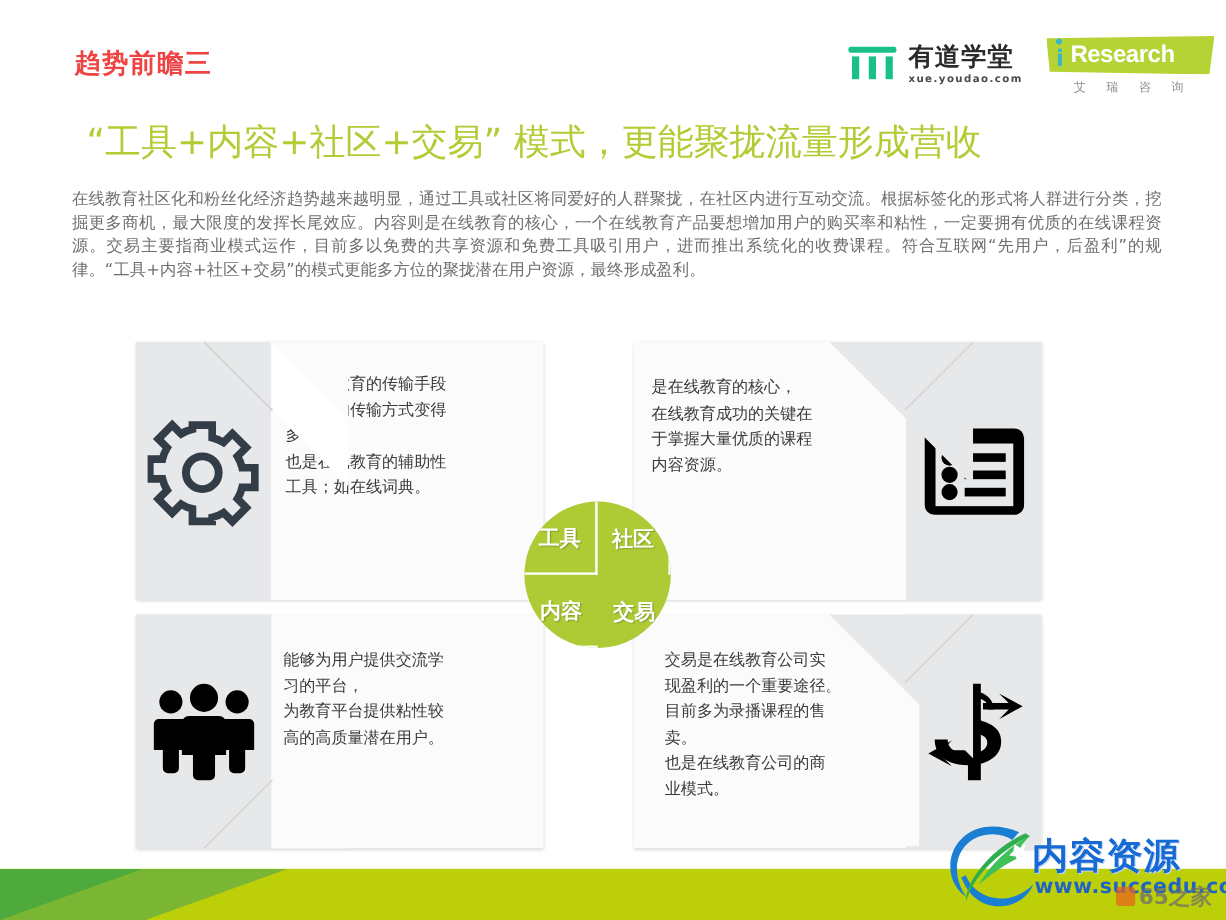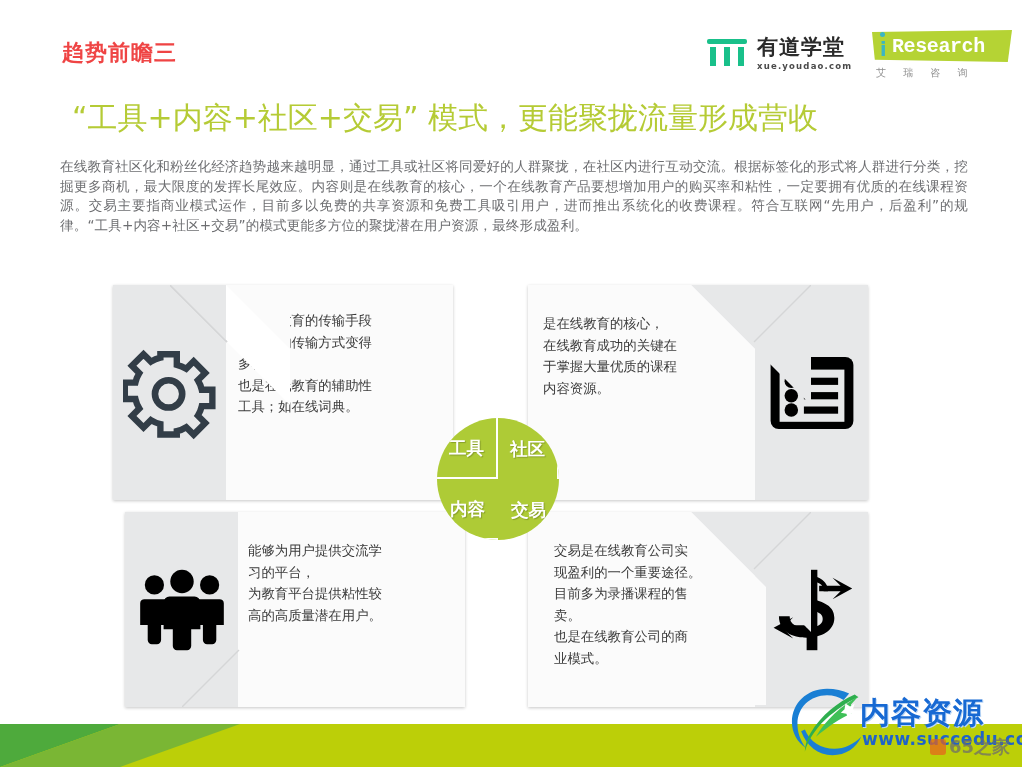--- a/index.html
+++ b/index.html
@@ -52,26 +52,26 @@
     position:absolute; left:8px; top:2px;
     width:5px; height:5px; border-radius:50%; background:#3bb6c3;
   }
   .ir-i{
     position:absolute; left:8px; top:10px;
     font-size:19px; color:#3bb6c3; font-weight:bold; line-height:1;
   }
   .ir-word{
     margin-left:20px; font-size:20px; color:#ffffff;
     font-weight:bold; letter-spacing:-0.4px;
-    font-family:Liberation Mono, monospace;
+    font-family:Liberation Sans, sans-serif;
     text-align:right;
   }
   .ir-cn{
     margin-top:4px; font-size:10px; color:#8d8d8d;
-    letter-spacing:7px; padding-left:4px;
+    letter-spacing:7px; text-align:center; padding-left:4px;
   }
 
   
   .intro{
     position:absolute; left:60px; top:157px; width:908px;
     font-size:13.6px; line-height:19.6px; color:#6d6e71;
     text-align:justify; letter-spacing:0.1px;
   }
 
   .icon-pane{
@@ -240,21 +240,21 @@
 在线教育成功的关键在
 于掌握大量优质的课程
 内容资源。</div>
   <svg style="position:absolute; left:163px; top:0; width:120px; height:120px; pointer-events:none;" viewBox="0 0 120 120">
     <polygon points="0,0 120,0 120,120 64,64" fill="#e7e8e9"></polygon>
     <polygon points="0,0 64,64 0,64" fill="#fbfbfb"></polygon>
     <polyline points="120,0 63,57" fill="none" stroke="#d5d6d7" stroke-width="1.4"></polyline>
   </svg>
 </div>
 
-<div class="shadow-wrap" style="left:113px; top:512px; width:340px; height:195px;margin-left:12px;">
+<div class="shadow-wrap" style="left:113px; top:512px; width:340px; height:195px;">
   <div class="icon-pane" style="left:0; top:0; width:113px; height:195px;">
     <svg class="ico" width="92" height="82" viewBox="0 0 110 96">
 
       <circle cx="22" cy="18" r="11.5" fill="#000000"></circle>
       <path d="M10 35 h24 a5 5 0 0 1 5 5 v26 h-9 v18 a5 5 0 0 1 -5 5 h-6
                a5 5 0 0 1 -5 -5 V66 H5 V40 a5 5 0 0 1 5 -5 Z" fill="#000000"></path>
 
       <circle cx="88" cy="18" r="11.5" fill="#000000"></circle>
       <path d="M76 35 h24 a5 5 0 0 1 5 5 v26 h-9 v18 a5 5 0 0 1 -5 5 h-6
                a5 5 0 0 1 -5 -5 V66 H71 V40 a5 5 0 0 1 5 -5 Z" fill="#000000"></path>

